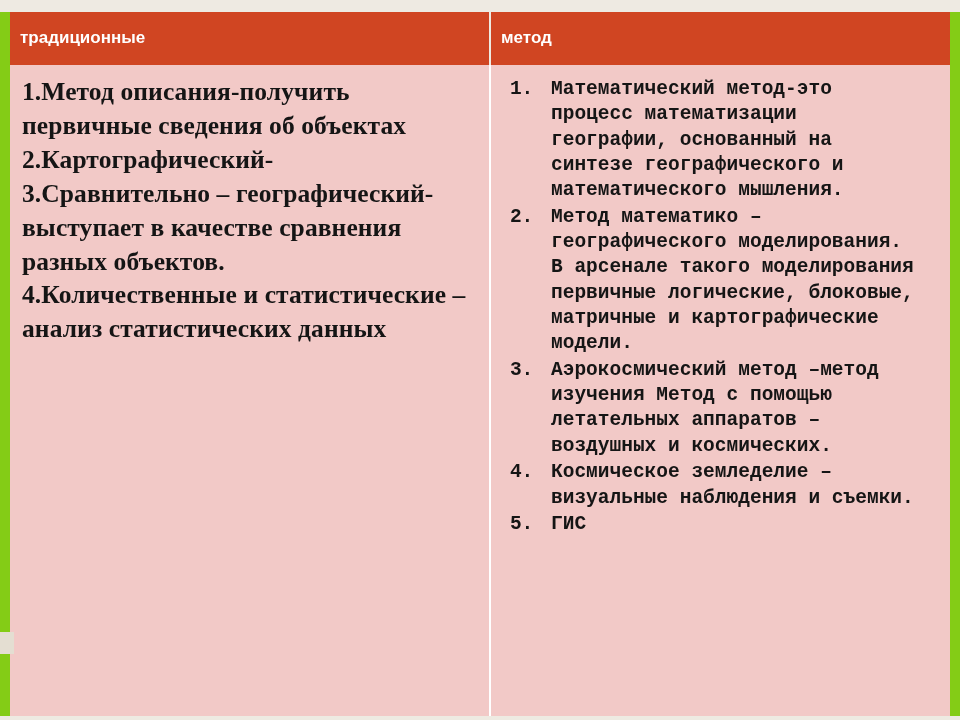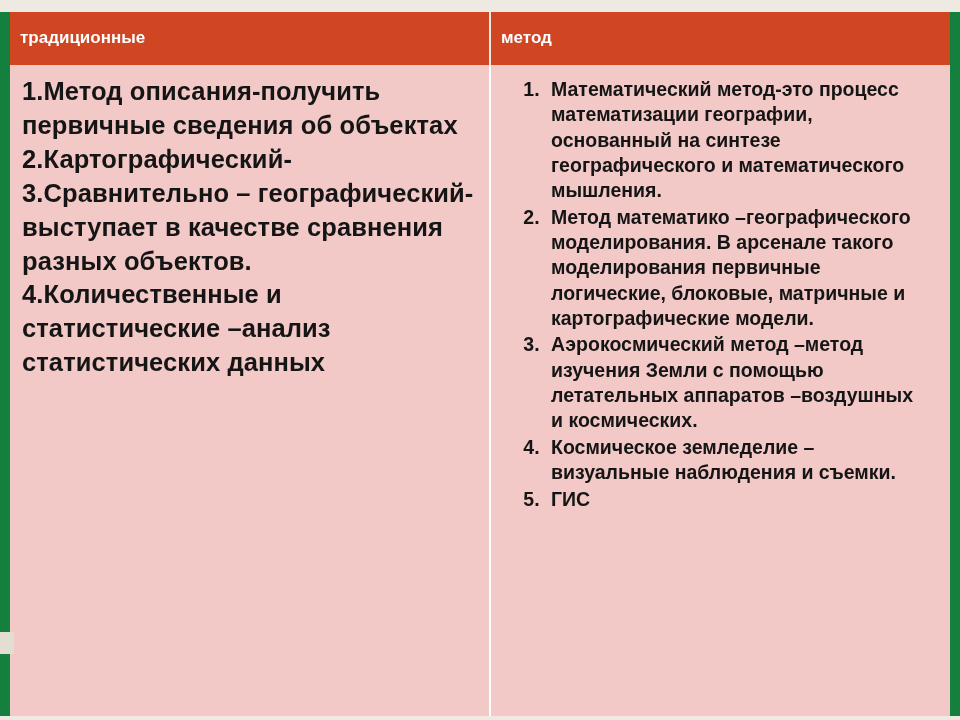--- a/index.html
+++ b/index.html
@@ -10,21 +10,21 @@
     width: 960px;
     height: 720px;
     background: #eee9e1;
     font-family: "Liberation Serif", serif;
     overflow: hidden;
   }
   .slide {
     position: relative;
     width: 960px;
     height: 720px;
-    background: #15803d;
+    background: #84cc16;
   }
   .top-strip {
     position: absolute;
     left: 0;
     top: 0;
     width: 960px;
     height: 12px;
     background: #eeeae2;
   }
   .table-wrap {
@@ -57,31 +57,31 @@
   td.body-cell {
     background: #f2c9c7;
     vertical-align: top;
     padding: 10px 12px 12px 12px;
     height: 640px;
   }
   td.body-cell.left-col {
     border-right: 2px solid #ffffff;
   }
   .trad-text {
-    font-family: Liberation Sans, sans-serif;
+    font-family: Liberation Serif, serif;
     font-size: 25.5px;
     font-weight: bold;
     color: #151515;
     line-height: 1.33;
     letter-spacing: 0.1px;
   }
   ol.new-list {
     margin: 2px 16px 0 0;
     padding-left: 42px;
-    font-family: Liberation Sans, sans-serif;
+    font-family: Liberation Mono, monospace;
     font-size: 19.5px;
     font-weight: bold;
     color: #151515;
     line-height: 1.3;
   }
   ol.new-list li {
     margin-bottom: 1px;
     padding-left: 6px;
   }
   .corner-mark {
@@ -125,21 +125,21 @@
           <td class="body-cell left-col">
             <div class="trad-text" style="white-space: pre-line;">1.Метод описания-получить первичные сведения об объектах
 2.Картографический-
 3.Сравнительно – географический-выступает в качестве сравнения разных объектов.
 4.Количественные и статистические –анализ статистических данных</div>
           </td>
           <td class="body-cell">
             <ol class="new-list">
               <li>Математический метод-это процесс математизации географии, основанный на синтезе географического и математического мышления.</li>
               <li>Метод математико –географического моделирования. В арсенале такого моделирования первичные логические, блоковые, матричные и картографические модели.</li>
-              <li>Аэрокосмический метод –метод изучения Земли с помощью летательных аппаратов –воздушных и космических.</li>
+              <li>Аэрокосмический метод –метод изучения Метод с помощью летательных аппаратов –воздушных и космических.</li>
               <li>Космическое земледелие –визуальные наблюдения и съемки.</li>
               <li>ГИС</li>
             </ol>
           </td>
         </tr>
       </tbody>
     </table>
   </div>
 
   <div class="corner-mark"></div>

